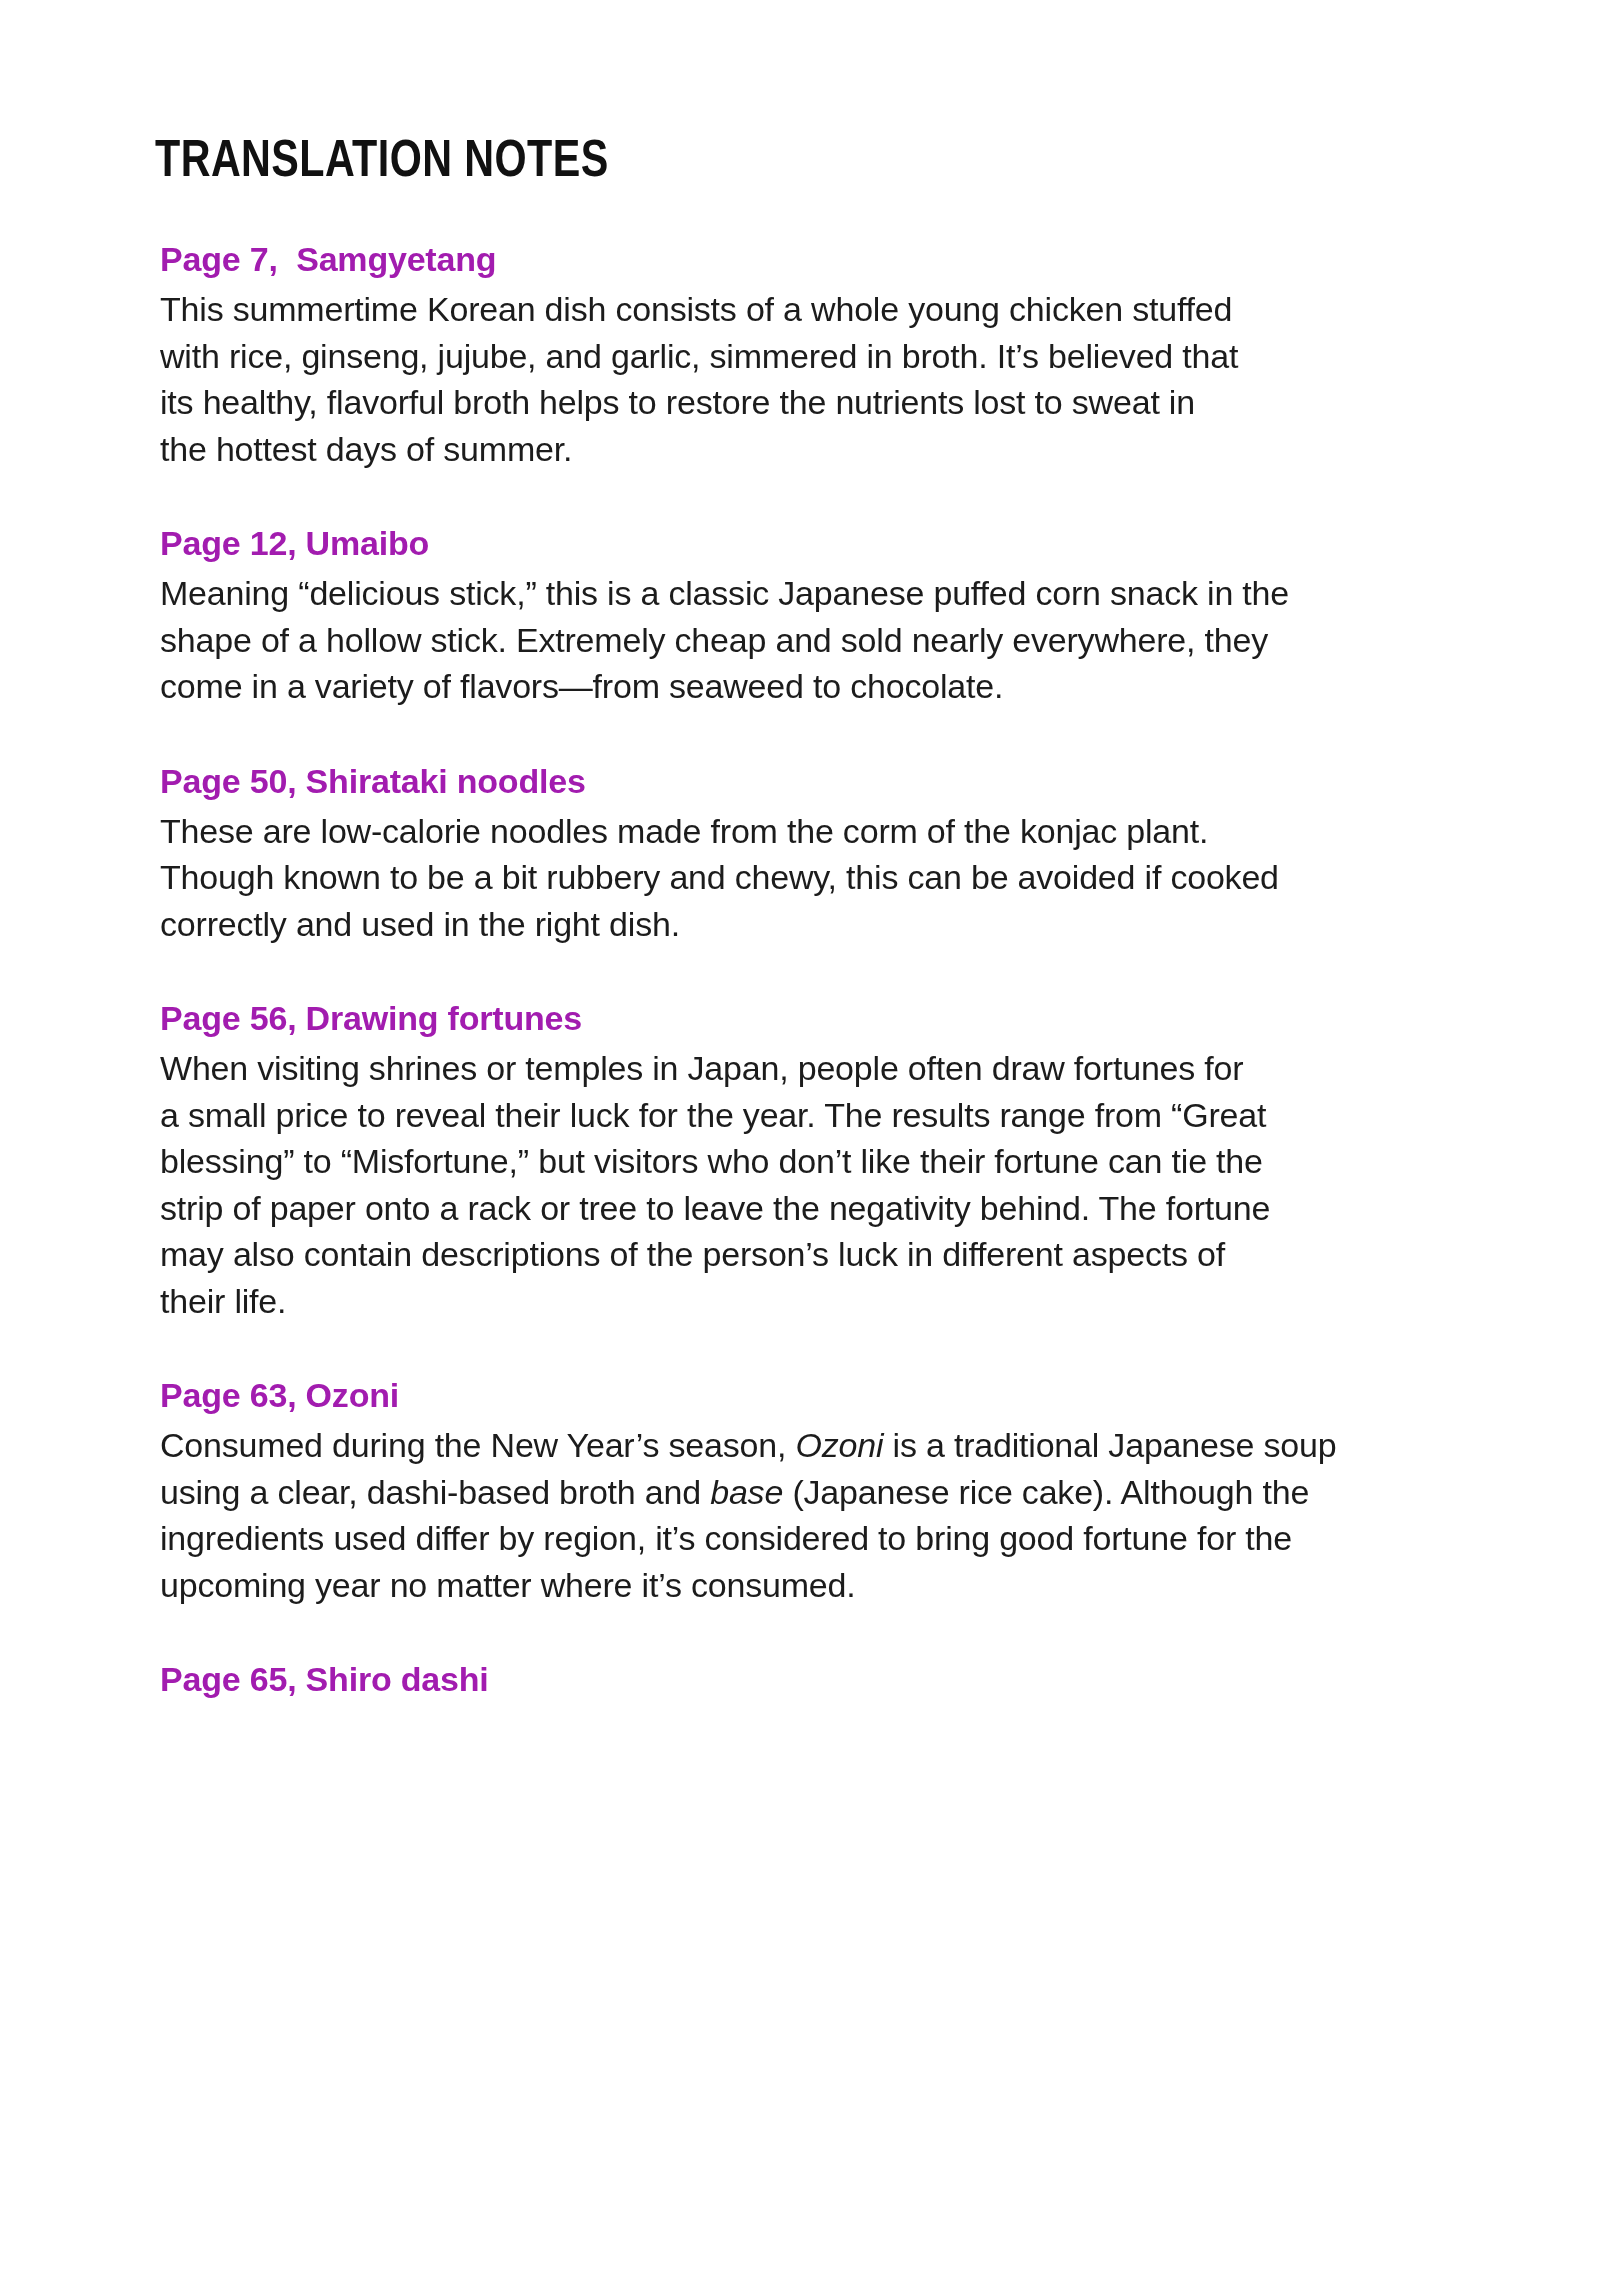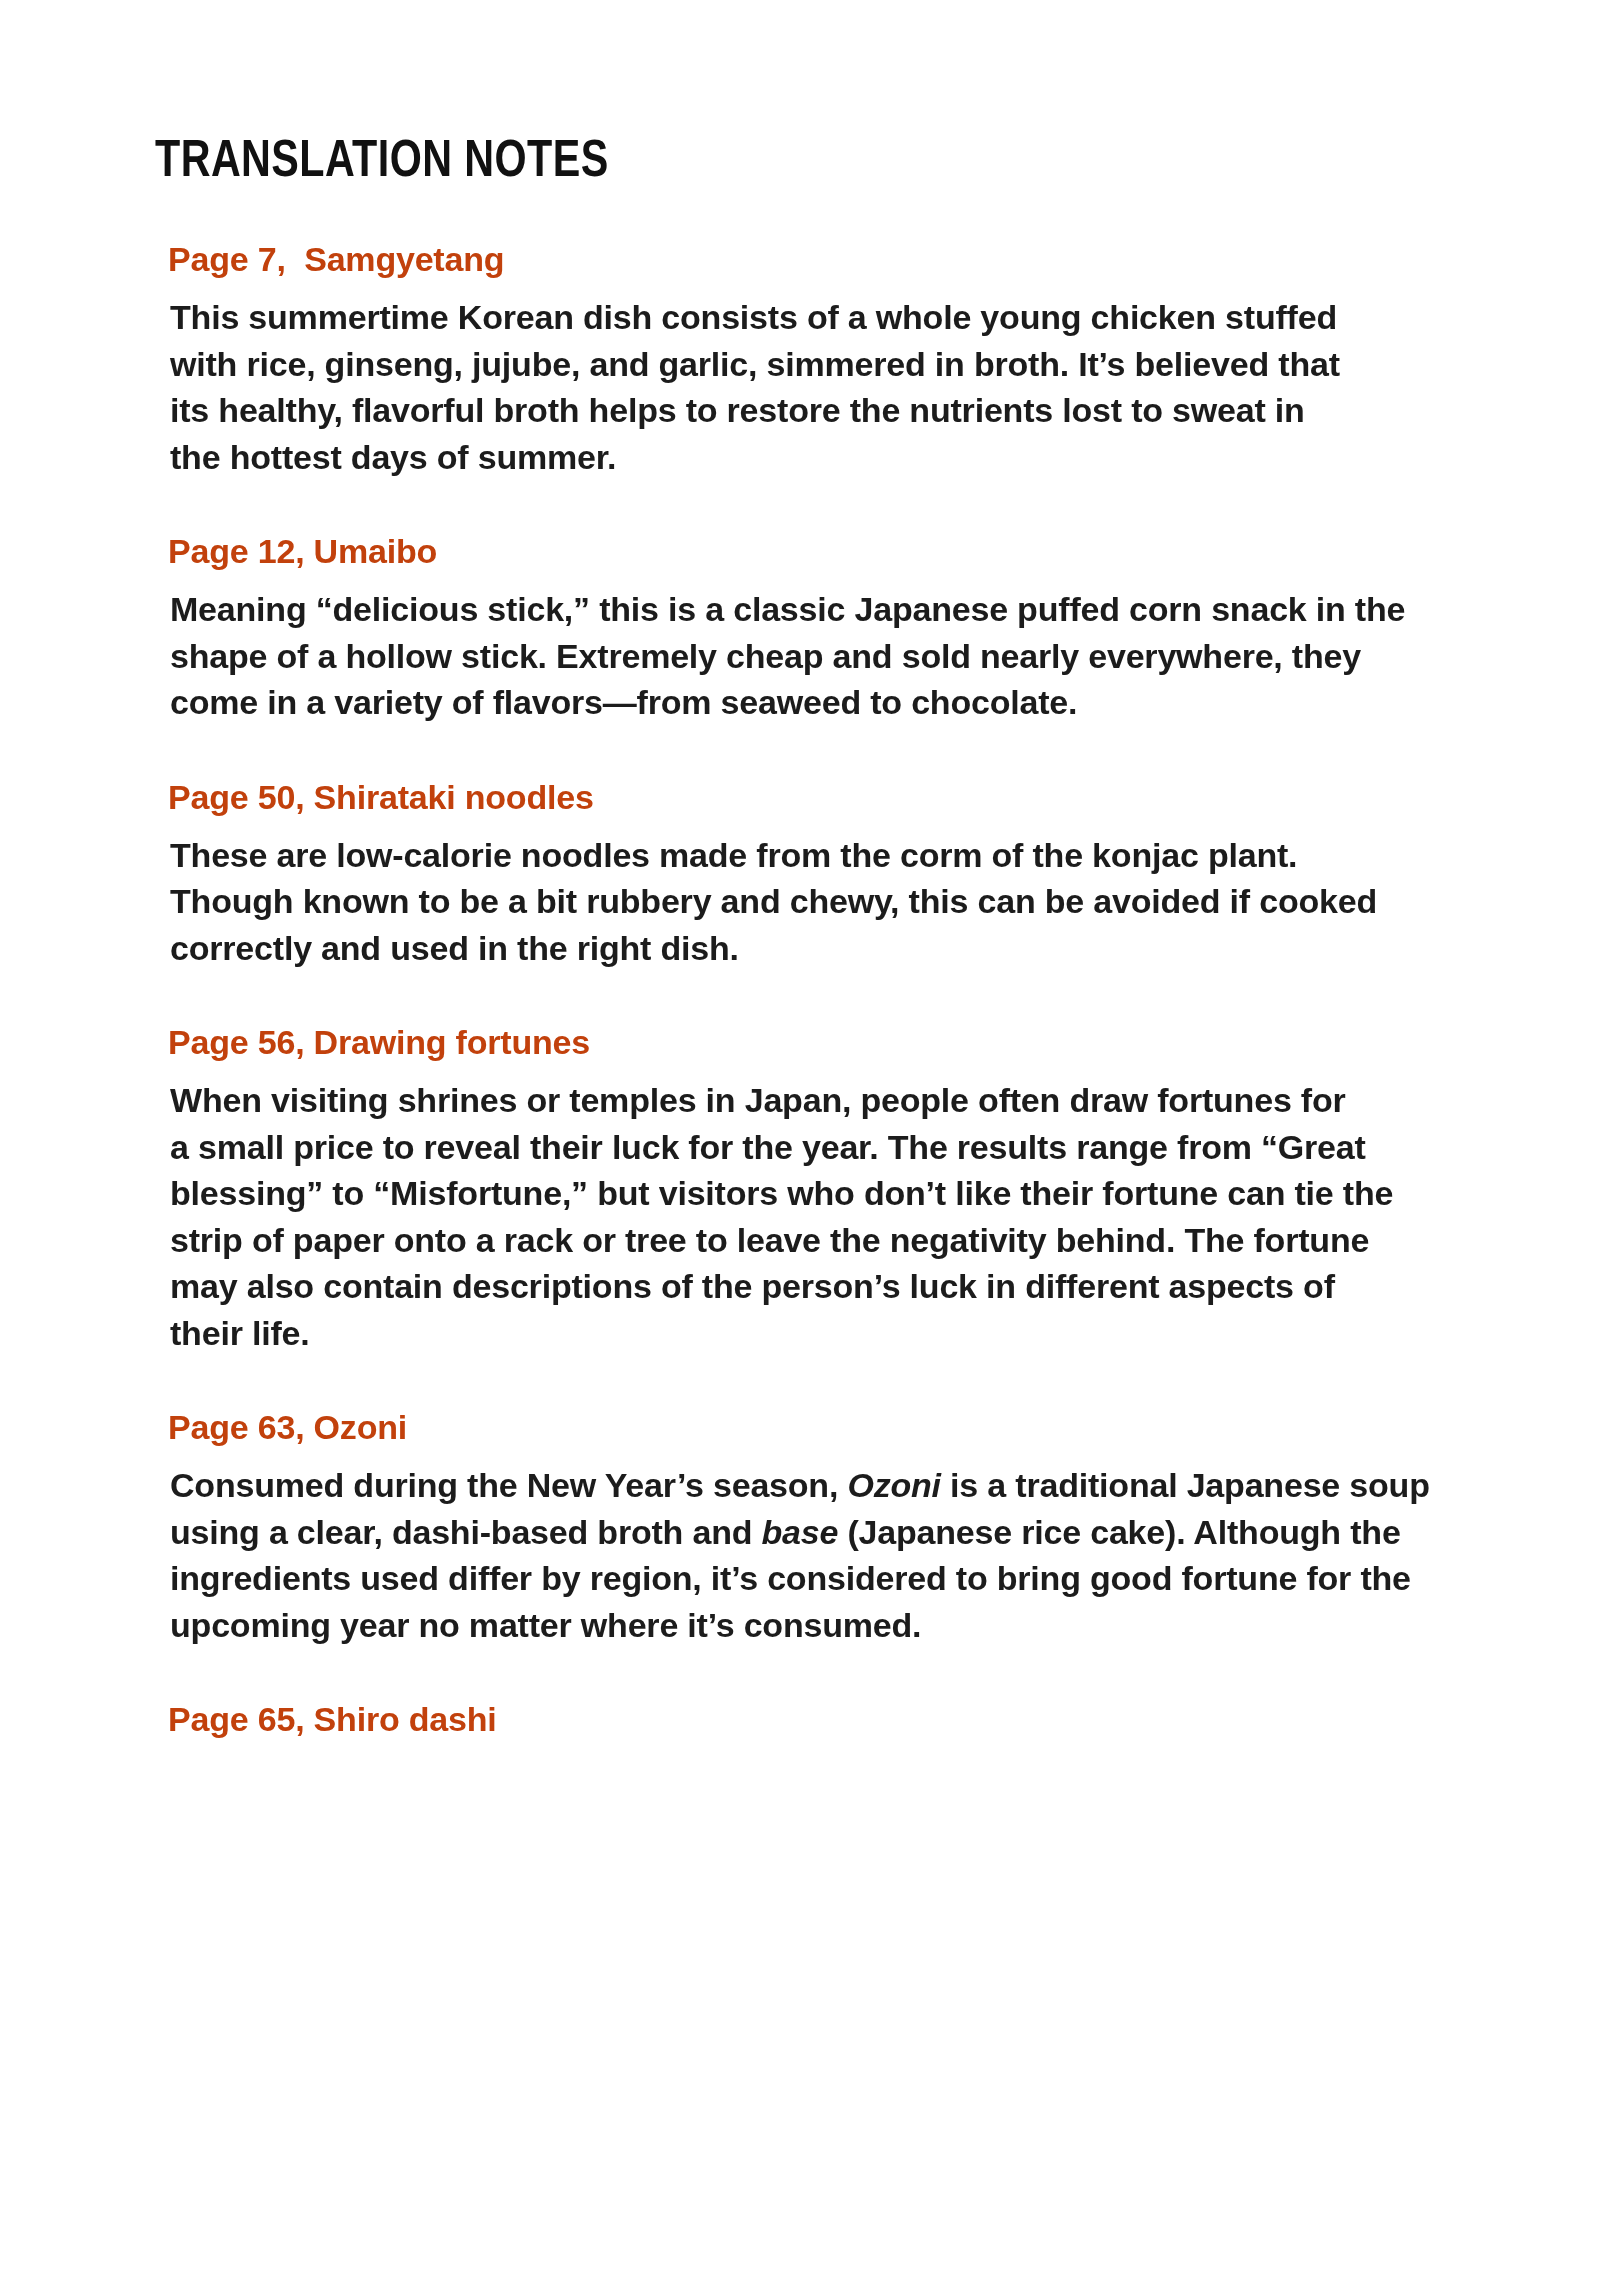--- a/index.html
+++ b/index.html
@@ -32,30 +32,30 @@
     transform: scaleX(0.81);
     transform-origin: 0 50%;
   }
   .section {
     margin: 0 0 49px 0;
   }
   h2.note-heading {
     font-size: 34px;
     line-height: 44px;
     font-weight: 700;
-    color: #c2410c;
-    margin: 13px;
+    color: #a21caf;
+    margin: 5px;
     white-space: pre-wrap;
     letter-spacing: -0.2px;
   }
   p.note-body {
     font-size: 34px;
     line-height: 46.5px;
-    font-weight: 700;
-    margin: 3px 0 0 15px;
+    font-weight: 400;
+    margin: 3px 0 0 5px;
     letter-spacing: -0.2px;
   }
   p.note-body i {
     font-style: italic;
   }
 </style>
 </head>
 <body>
 
 <div class="content">

